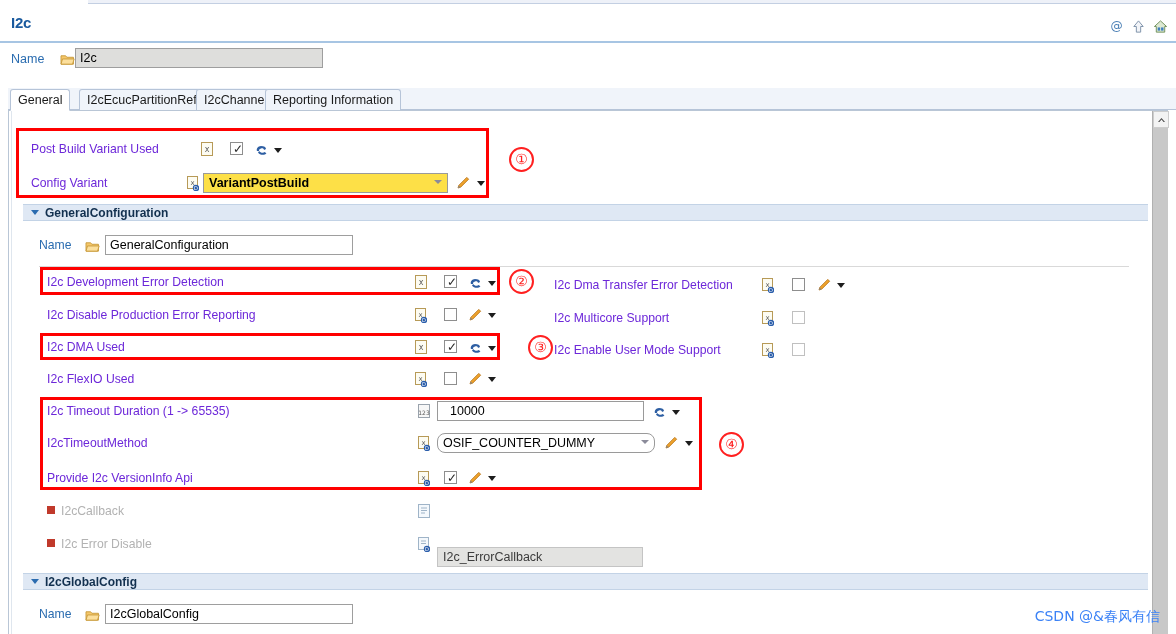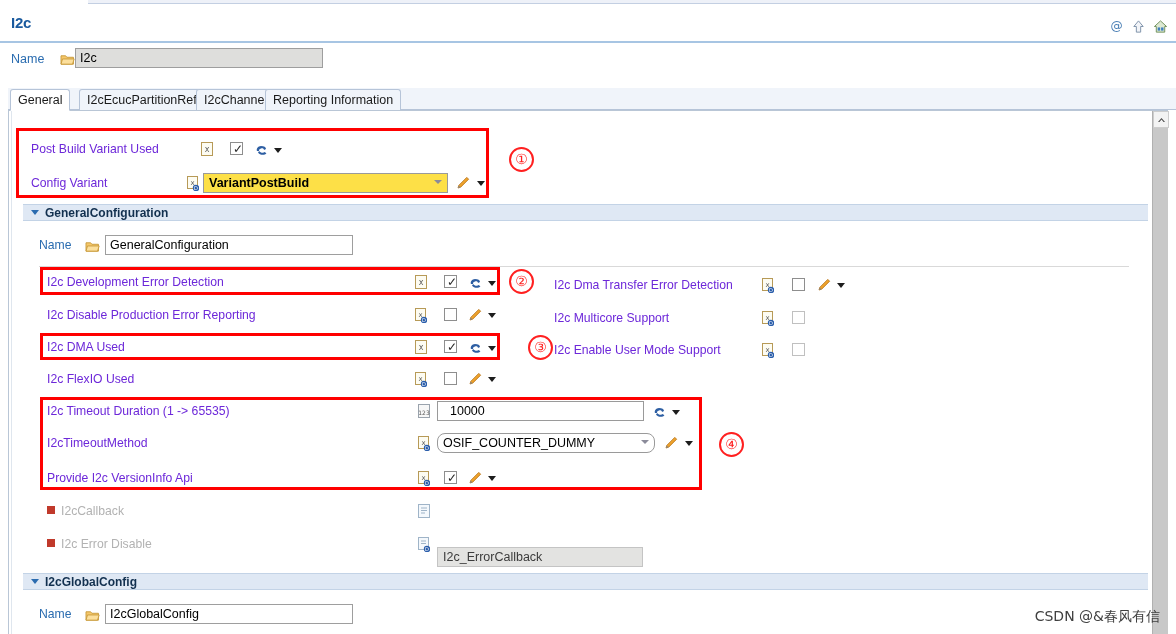--- a/index.html
+++ b/index.html
@@ -192,21 +192,21 @@
     position: absolute; width: 25px; height: 25px;
     border: 2px solid #ff2020; border-radius: 50%;
     color: #ff2020; font-size: 14px;
     display: flex; align-items: center; justify-content: center;
     font-family: "Liberation Serif", serif;
   }
 
   
   .watermark {
     position: absolute; right: 16px; bottom: 8px;
-    font-size: 14px; color: #404040;
+    font-size: 14px; color: #3b82f6;
     font-family: "DejaVu Sans", sans-serif;
     white-space: nowrap;
   }
 </style>
 </head>
 <body>
 
 <div id="page">
 
   <div class="topstrip">

